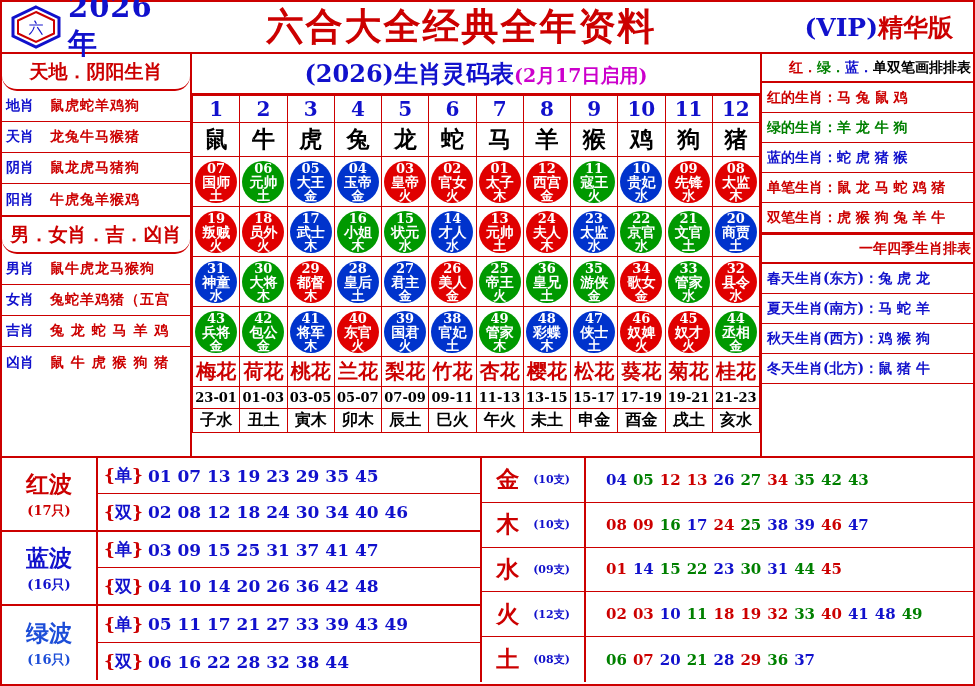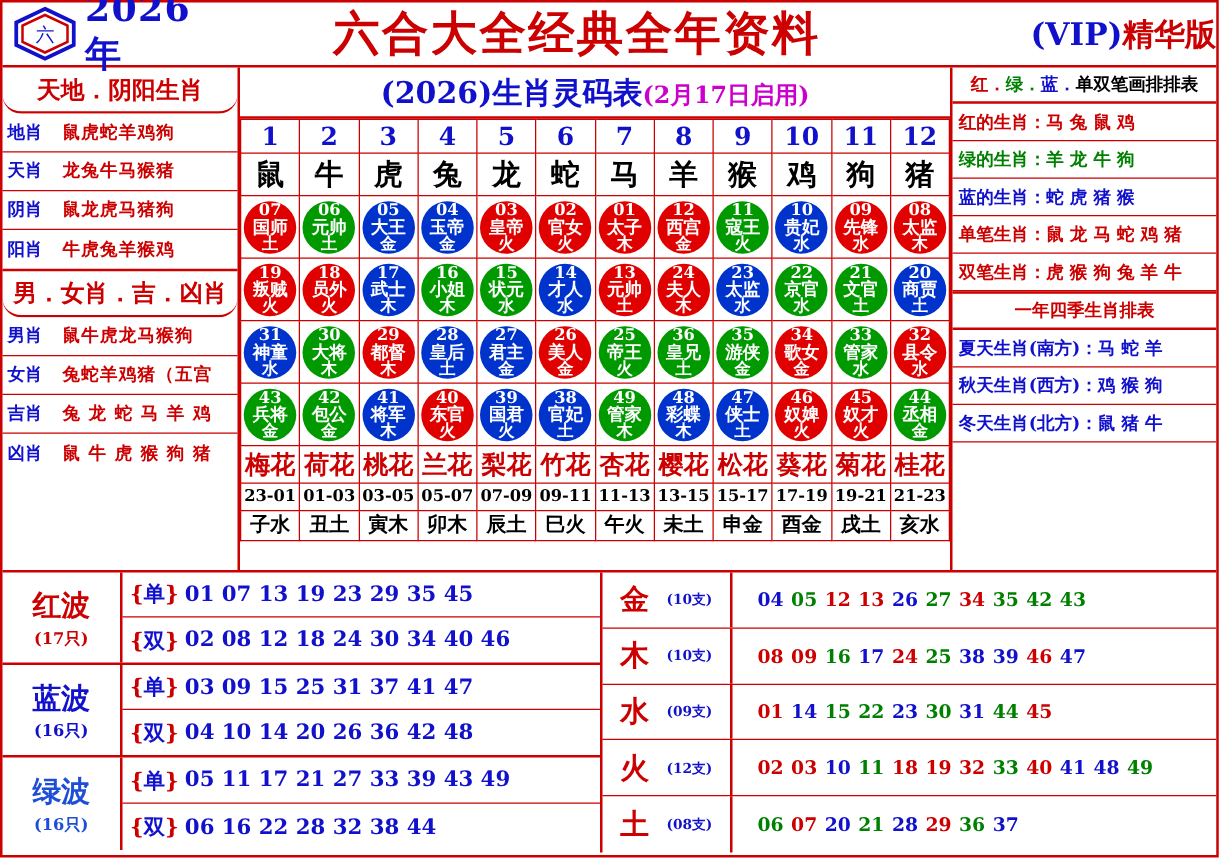--- a/index.html
+++ b/index.html
@@ -33,21 +33,21 @@
     font-size: 29px; font-weight: bold; color: #1111cc;
     letter-spacing: 1px; margin-left: 2px; width: 112px;
   }
   .main-title {
     flex: 1; text-align: center;
     font-family: "DejaVu Serif","Liberation Serif",serif;
     font-size: 37px; font-weight: bold; color: #cc0000;
     letter-spacing: 2px;
   }
   .vip {
-    width: 230px; text-align:right; padding-right: 0;
+    width: 230px; text-align:right; padding-right: 20px;
     font-family: "DejaVu Serif","Liberation Serif",serif;
     font-size: 25px; font-weight: bold;
   }
   .vip .blue { color:#1111cc; }
   .vip .red { color:#cc0000; }
 
   
   .body-row { display: flex; height: 404px; border-bottom: 2px solid #cc0000; }
 
   .col-left { width: 190px; border-right: 2px solid #cc0000; }
@@ -100,21 +100,21 @@
     line-height: 1;
   }
   .ball .n { font-size: 13px; font-weight:bold; }
   .ball .t { font-size: 14px; font-weight:bold; }
   .ball.red { background:#e00000; }
   .ball.blue { background:#0033cc; }
   .ball.green { background:#009900; }
 
   
   .rbox-title {
-    text-align:center; font-weight:bold; font-size:14px;
+    text-align:right; font-weight:bold; font-size:14px;
     padding: 5px 2px 4px; border-bottom: 2px solid #cc0000;
     font-family:"DejaVu Serif","Liberation Serif",serif;
   }
   .rbox-title .red{color:#cc0000;} .rbox-title .green{color:#008000;}
   .rbox-title .blue{color:#1111cc;} .rbox-title .blk{color:#000;}
   .rrow {
     height: 30px; display:flex; align-items:center; padding:0 5px;
     border-bottom: 1px solid #cc0000;
     font-size: 14px; font-weight:bold;
     font-family:"DejaVu Serif","Liberation Serif",serif;
@@ -661,20 +661,21 @@
       </div>
       <div class="rrow red">红的生肖：马 兔 鼠 鸡</div>
       <div class="rrow green">绿的生肖：羊 龙 牛 狗</div>
       <div class="rrow blue">蓝的生肖：蛇 虎 猪 猴</div>
       <div class="rrow red">单笔生肖：鼠 龙 马 蛇 鸡 猪</div>
       <div class="rrow red">双笔生肖：虎 猴 狗 兔 羊 牛</div>
       <div class="rsep"></div>
       <div class="rbox-title">
         <span class="red">一年四季生肖排表</span>
       </div>
+      <div class="rrow blue">春天生肖(东方)：兔 虎 龙</div>
       <div class="rrow blue">夏天生肖(南方)：马 蛇 羊</div>
       <div class="rrow blue">秋天生肖(西方)：鸡 猴 狗</div>
       <div class="rrow blue">冬天生肖(北方)：鼠 猪 牛</div>
     </div>
   </div>
 
   <div class="bottom">
     <div class="bl" id="waves">
         <div class="wave-row">
           <div class="wave-name red">

